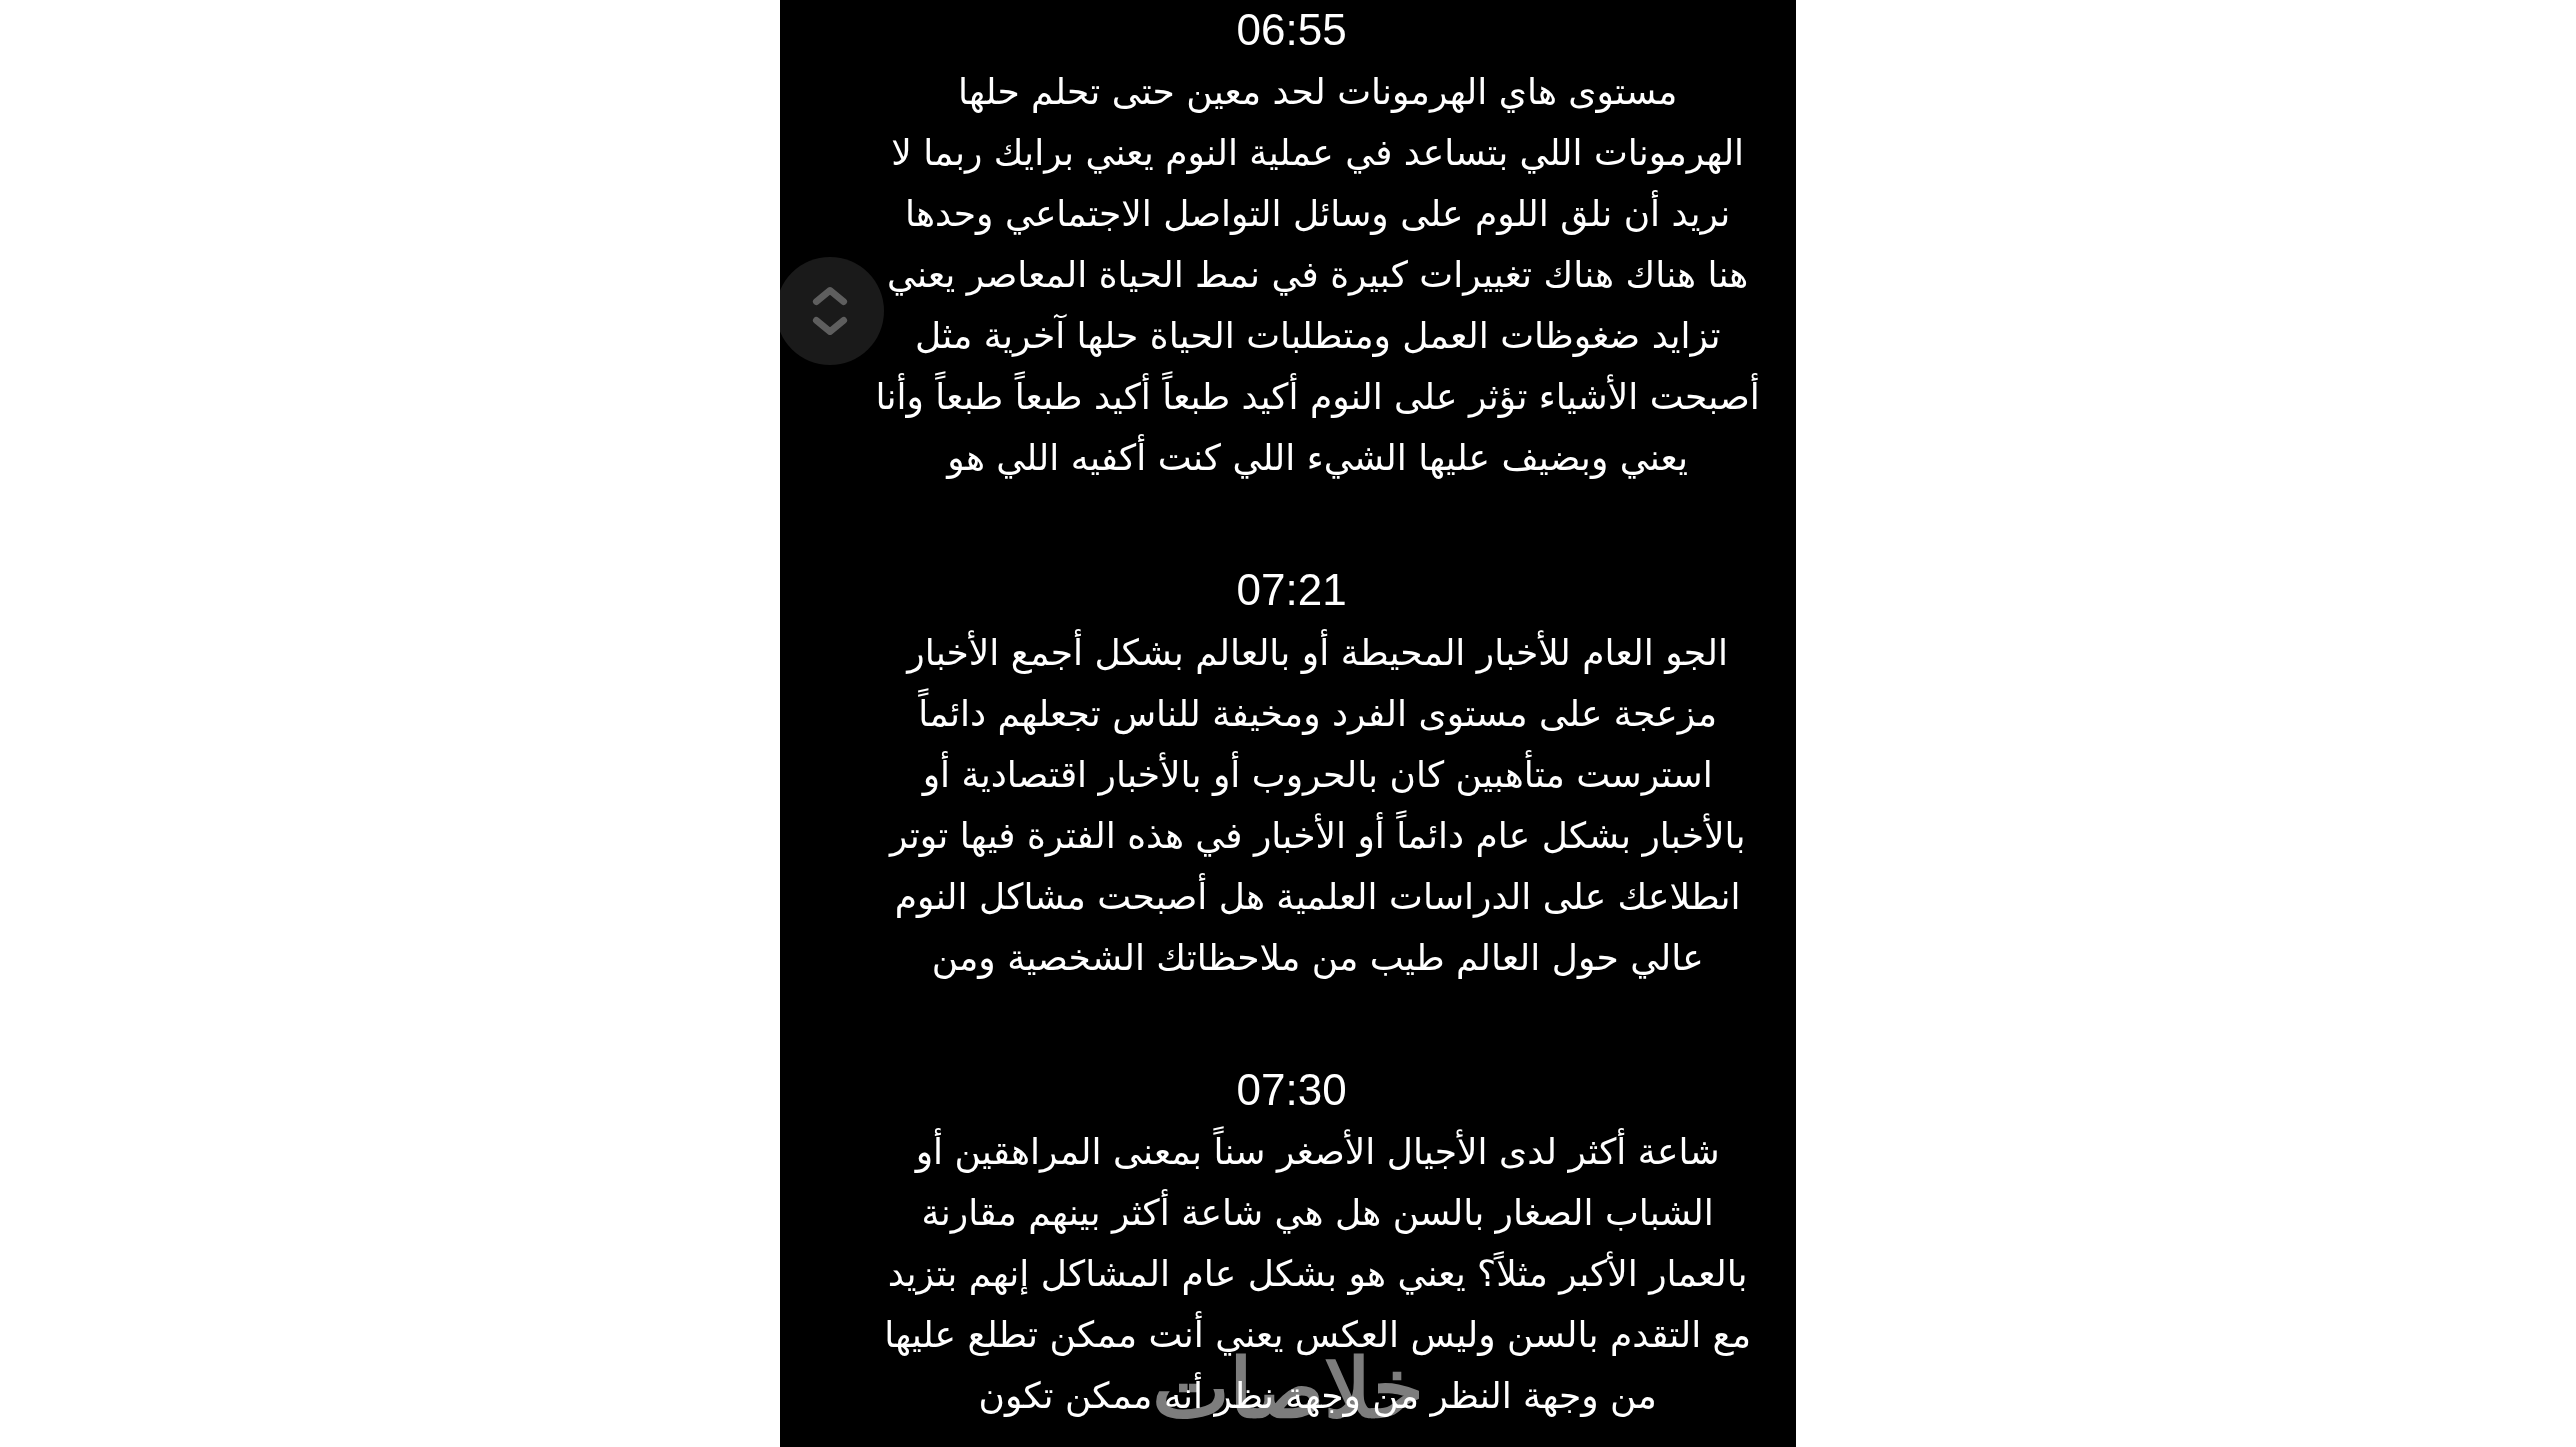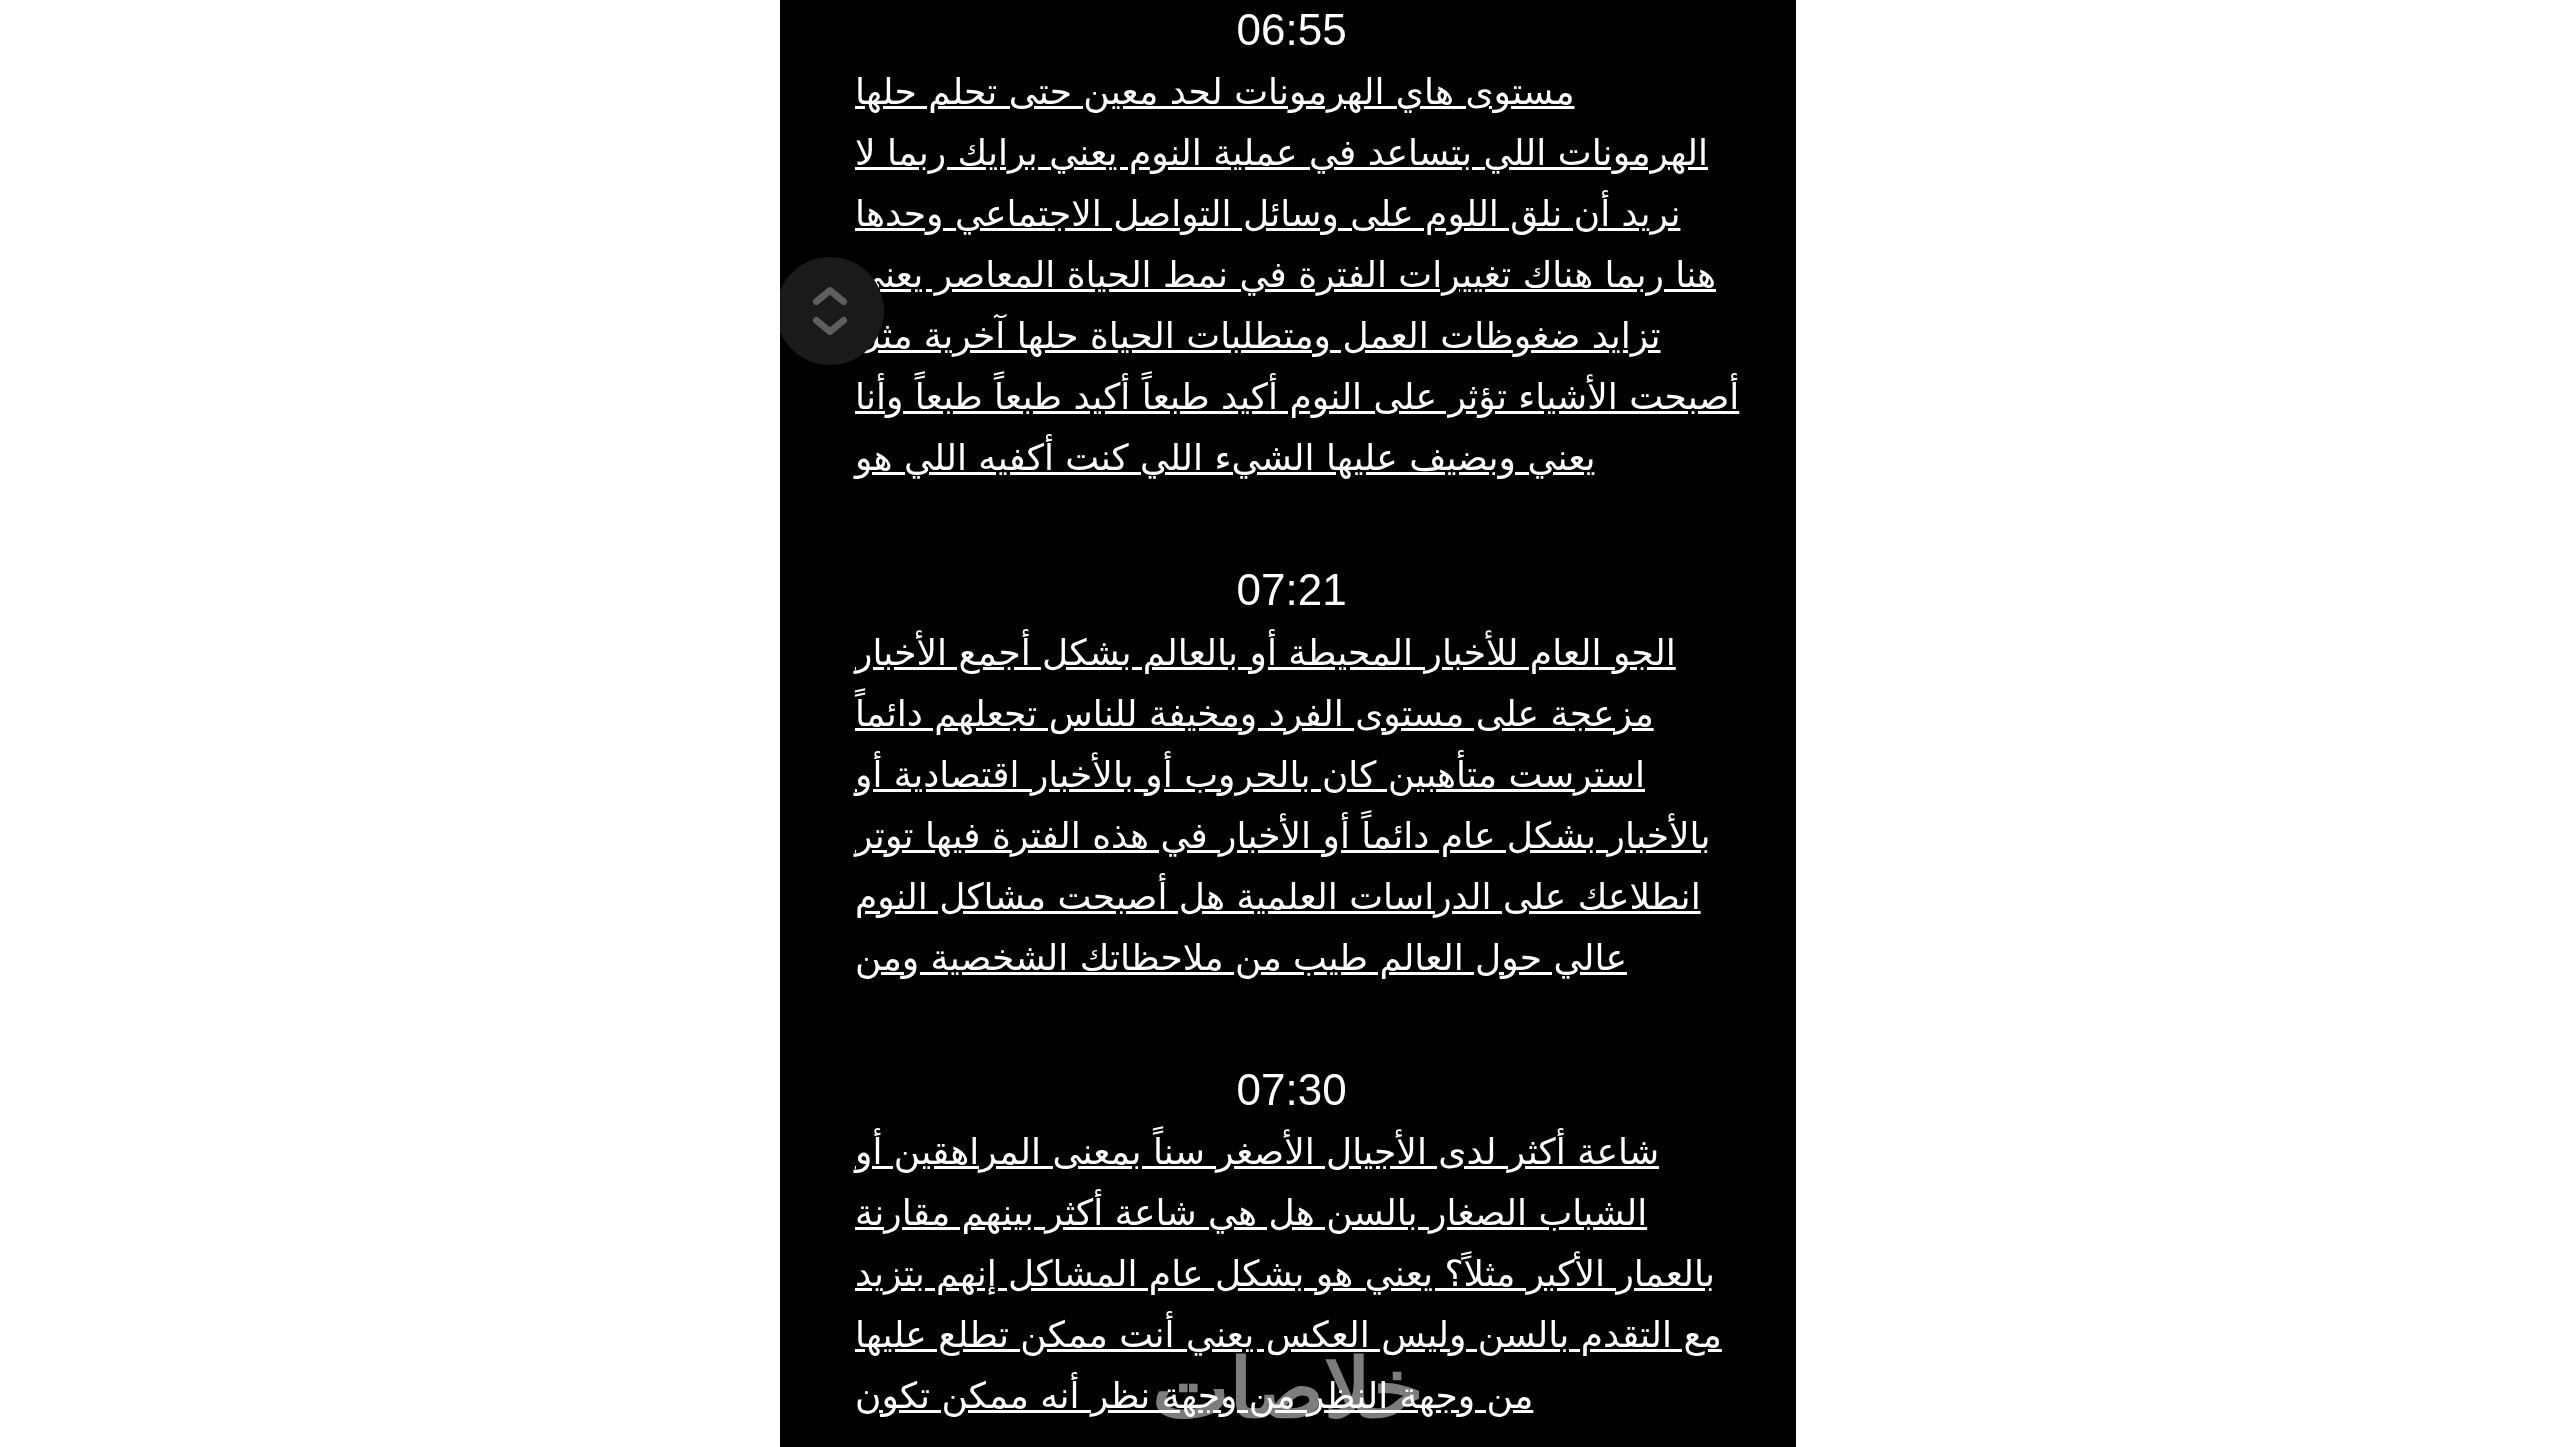--- a/index.html
+++ b/index.html
@@ -49,24 +49,23 @@
     margin-left: 0;
     margin-right: 52px;
     margin-bottom: 6.3px;
     letter-spacing: 0px;
   }
   .line {
     color: #ffffff;
     font-family: "DejaVu Sans", sans-serif;
     font-size: 36px;
     line-height: 61px;
-    text-align: left;
+    text-align: center;
     direction: rtl;
     white-space: nowrap;
-    text-decoration: underline;
   }
   .scroll-control {
     position: absolute;
     left: -3.8px;
     top: 257px;
     width: 108px;
     height: 108px;
     border-radius: 50%;
     background: #1a1a1a;
     display: flex;
@@ -113,21 +112,21 @@
     </div>
 
     <div class="watermark">خلاصات</div>
 
     <div class="content">
         <section class="ts-section">
           <div class="time">06:55</div>
           <div class="line">مستوى هاي الهرمونات لحد معين حتى تحلم حلها</div>
           <div class="line">الهرمونات اللي بتساعد في عملية النوم يعني برايك ربما لا</div>
           <div class="line">نريد أن نلق اللوم على وسائل التواصل الاجتماعي وحدها</div>
-          <div class="line">هنا ربما هناك تغييرات الفترة في نمط الحياة المعاصر يعني</div>
+          <div class="line">هنا هناك هناك تغييرات كبيرة في نمط الحياة المعاصر يعني</div>
           <div class="line">تزايد ضغوظات العمل ومتطلبات الحياة حلها آخرية مثل</div>
           <div class="line">أصبحت الأشياء تؤثر على النوم أكيد طبعاً أكيد طبعاً طبعاً وأنا</div>
           <div class="line">يعني وبضيف عليها الشيء اللي كنت أكفيه اللي هو</div>
         </section>
         <section class="ts-section">
           <div class="time">07:21</div>
           <div class="line">الجو العام للأخبار المحيطة أو بالعالم بشكل أجمع الأخبار</div>
           <div class="line">مزعجة على مستوى الفرد ومخيفة للناس تجعلهم دائماً</div>
           <div class="line">استرست متأهبين كان بالحروب أو بالأخبار اقتصادية أو</div>
           <div class="line">بالأخبار بشكل عام دائماً أو الأخبار في هذه الفترة فيها توتر</div>

